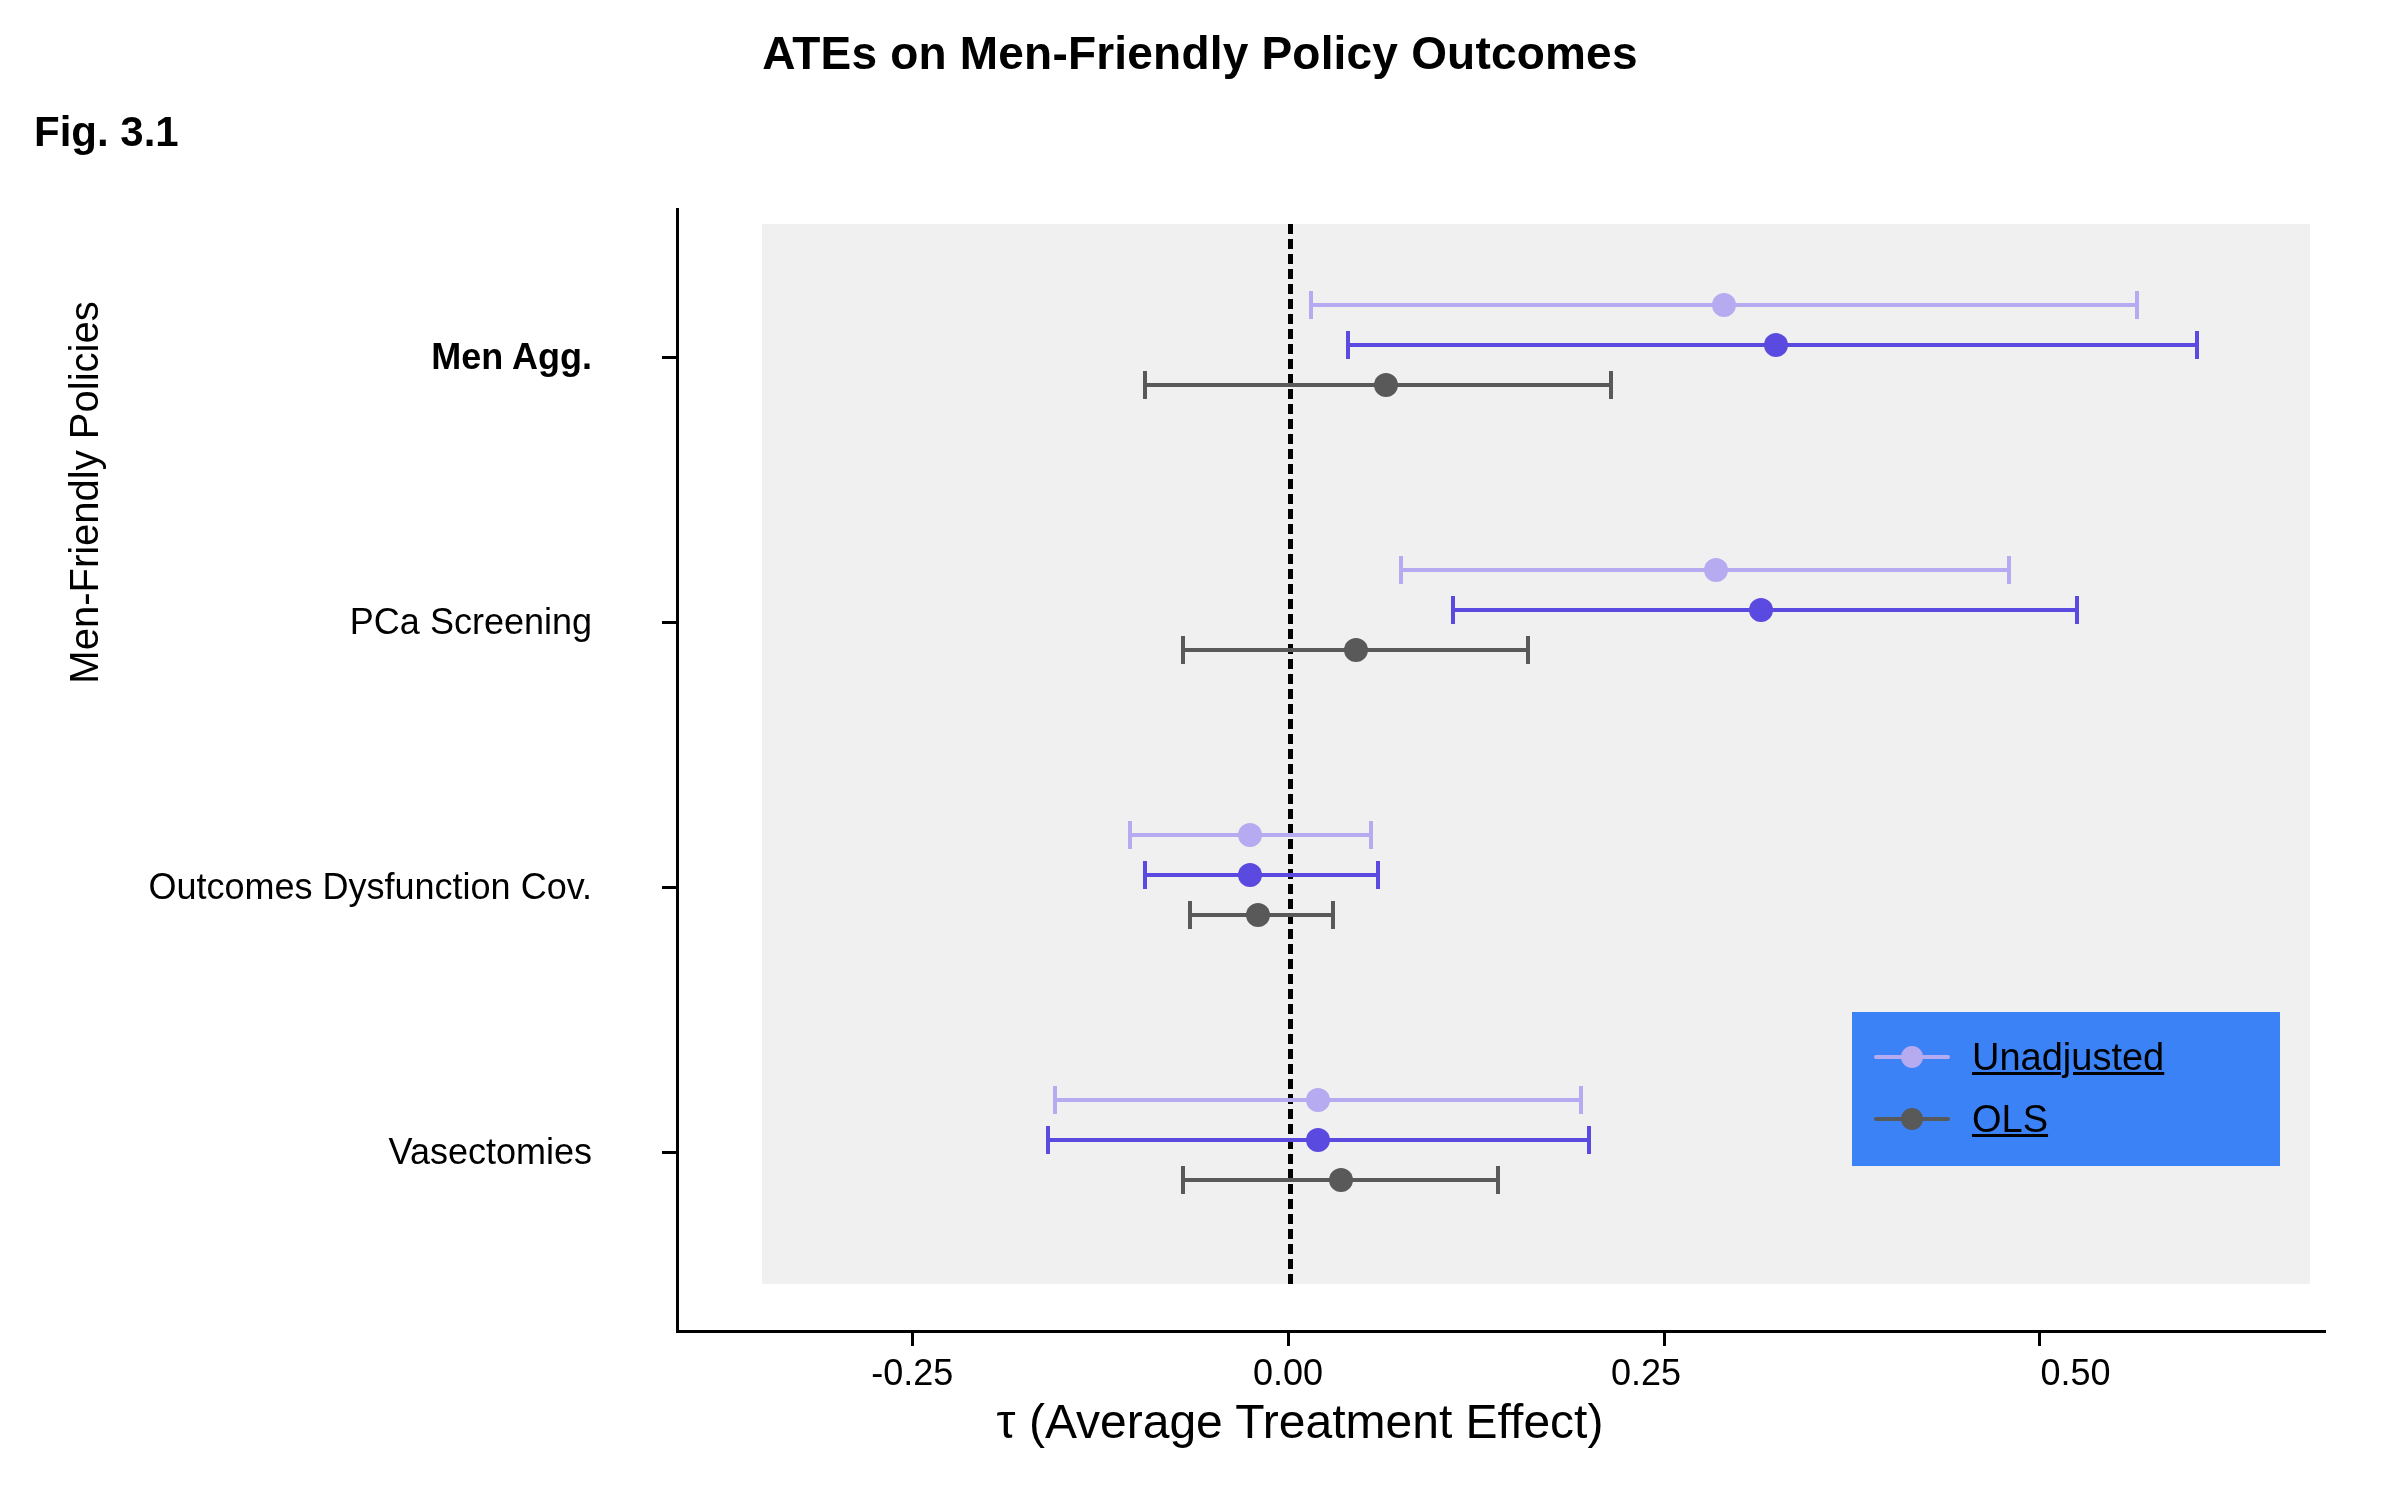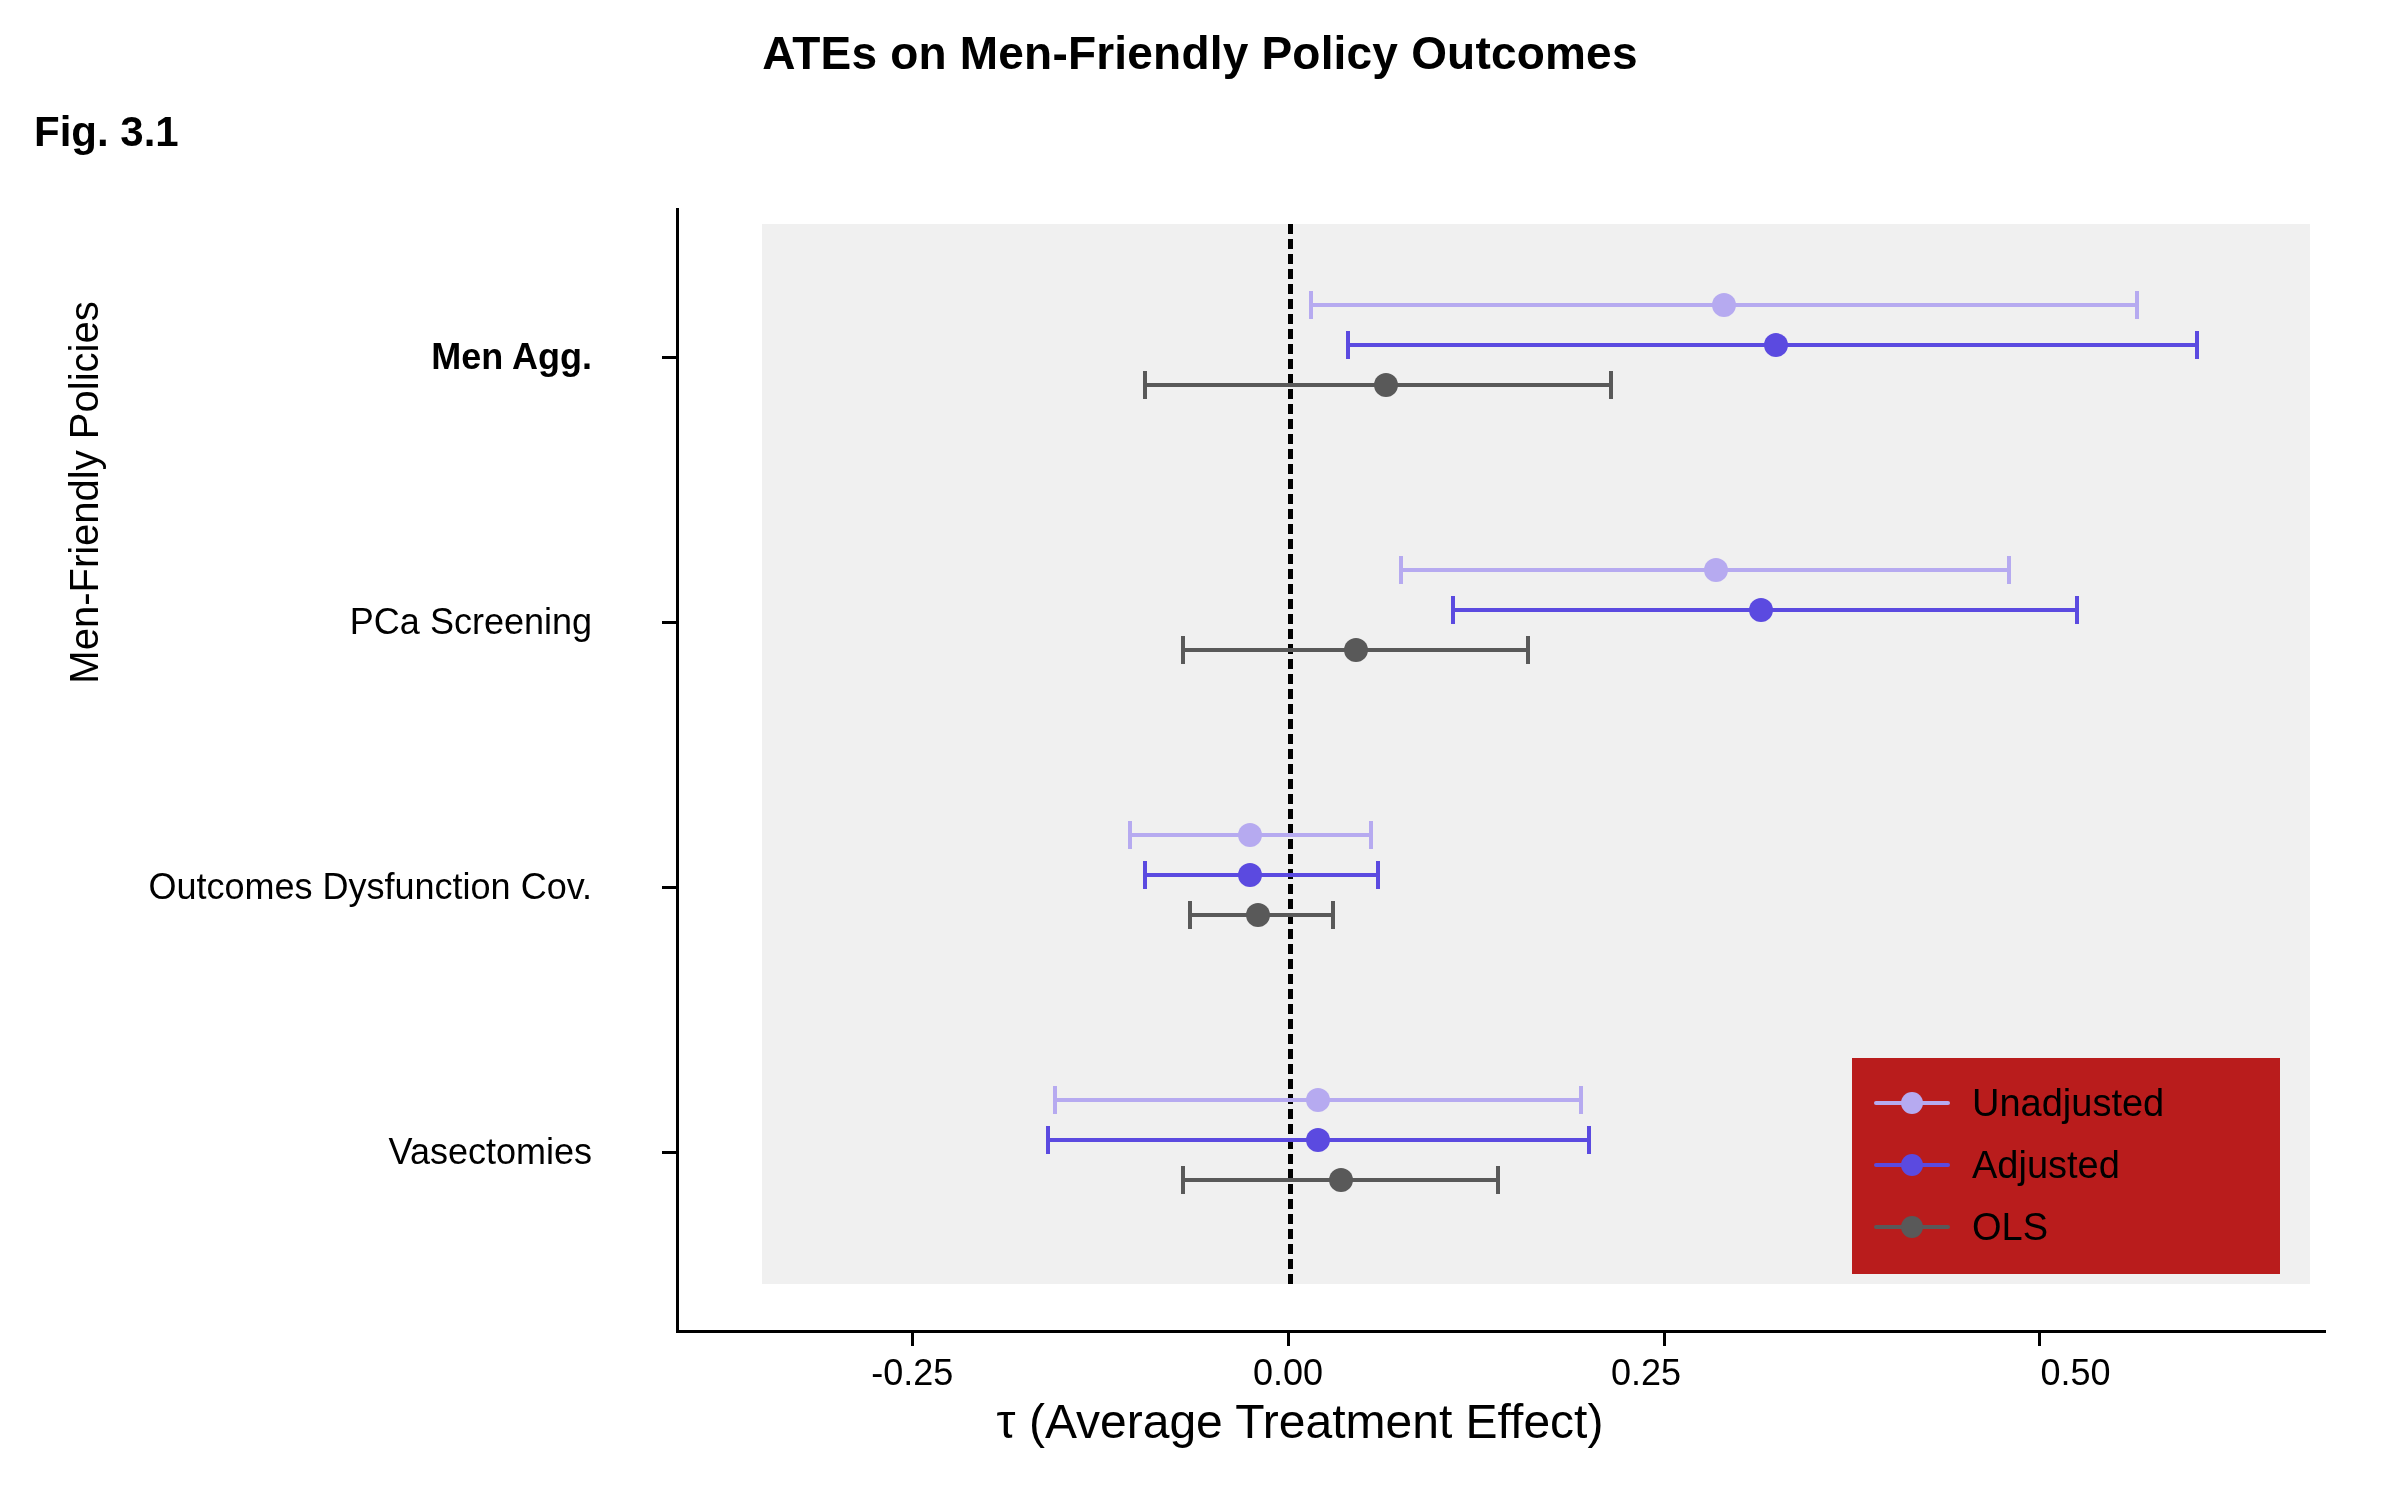--- a/index.html
+++ b/index.html
@@ -152,25 +152,26 @@
     height: 24px;
     border-radius: 50%;
     top: -12px;
     margin-left: -12px;
   }
 
   
   #legend {
     position: absolute;
     left: 1852px;
-    top: 1058px;
+    top: 1012px;
     width: 428px;
-    background: #b91c1c;
+    background: #3b82f6;
     padding: 14px 18px 16px 18px;
     box-sizing: border-box;
+    text-decoration: underline;
   }
   .legend-row {
     display: flex;
     align-items: center;
     height: 62px;
   }
   .legend-key {
     width: 84px;
     display: flex;
     align-items: center;
@@ -311,27 +312,20 @@
   <div id="legend">
     <div class="legend-row">
       <span class="legend-key">
         <span class="legend-line" style="background:#b6aaf0"></span>
         <span class="legend-dot" style="background:#b6aaf0"></span>
       </span>
       <span class="legend-label">Unadjusted</span>
     </div>
     <div class="legend-row">
       <span class="legend-key">
-        <span class="legend-line" style="background:#5b4ae0"></span>
-        <span class="legend-dot" style="background:#5b4ae0"></span>
-      </span>
-      <span class="legend-label">Adjusted</span>
-    </div>
-    <div class="legend-row">
-      <span class="legend-key">
         <span class="legend-line" style="background:#595959"></span>
         <span class="legend-dot" style="background:#595959"></span>
       </span>
       <span class="legend-label">OLS</span>
     </div>
   </div>
 
 </div>
 
 </body></html>

